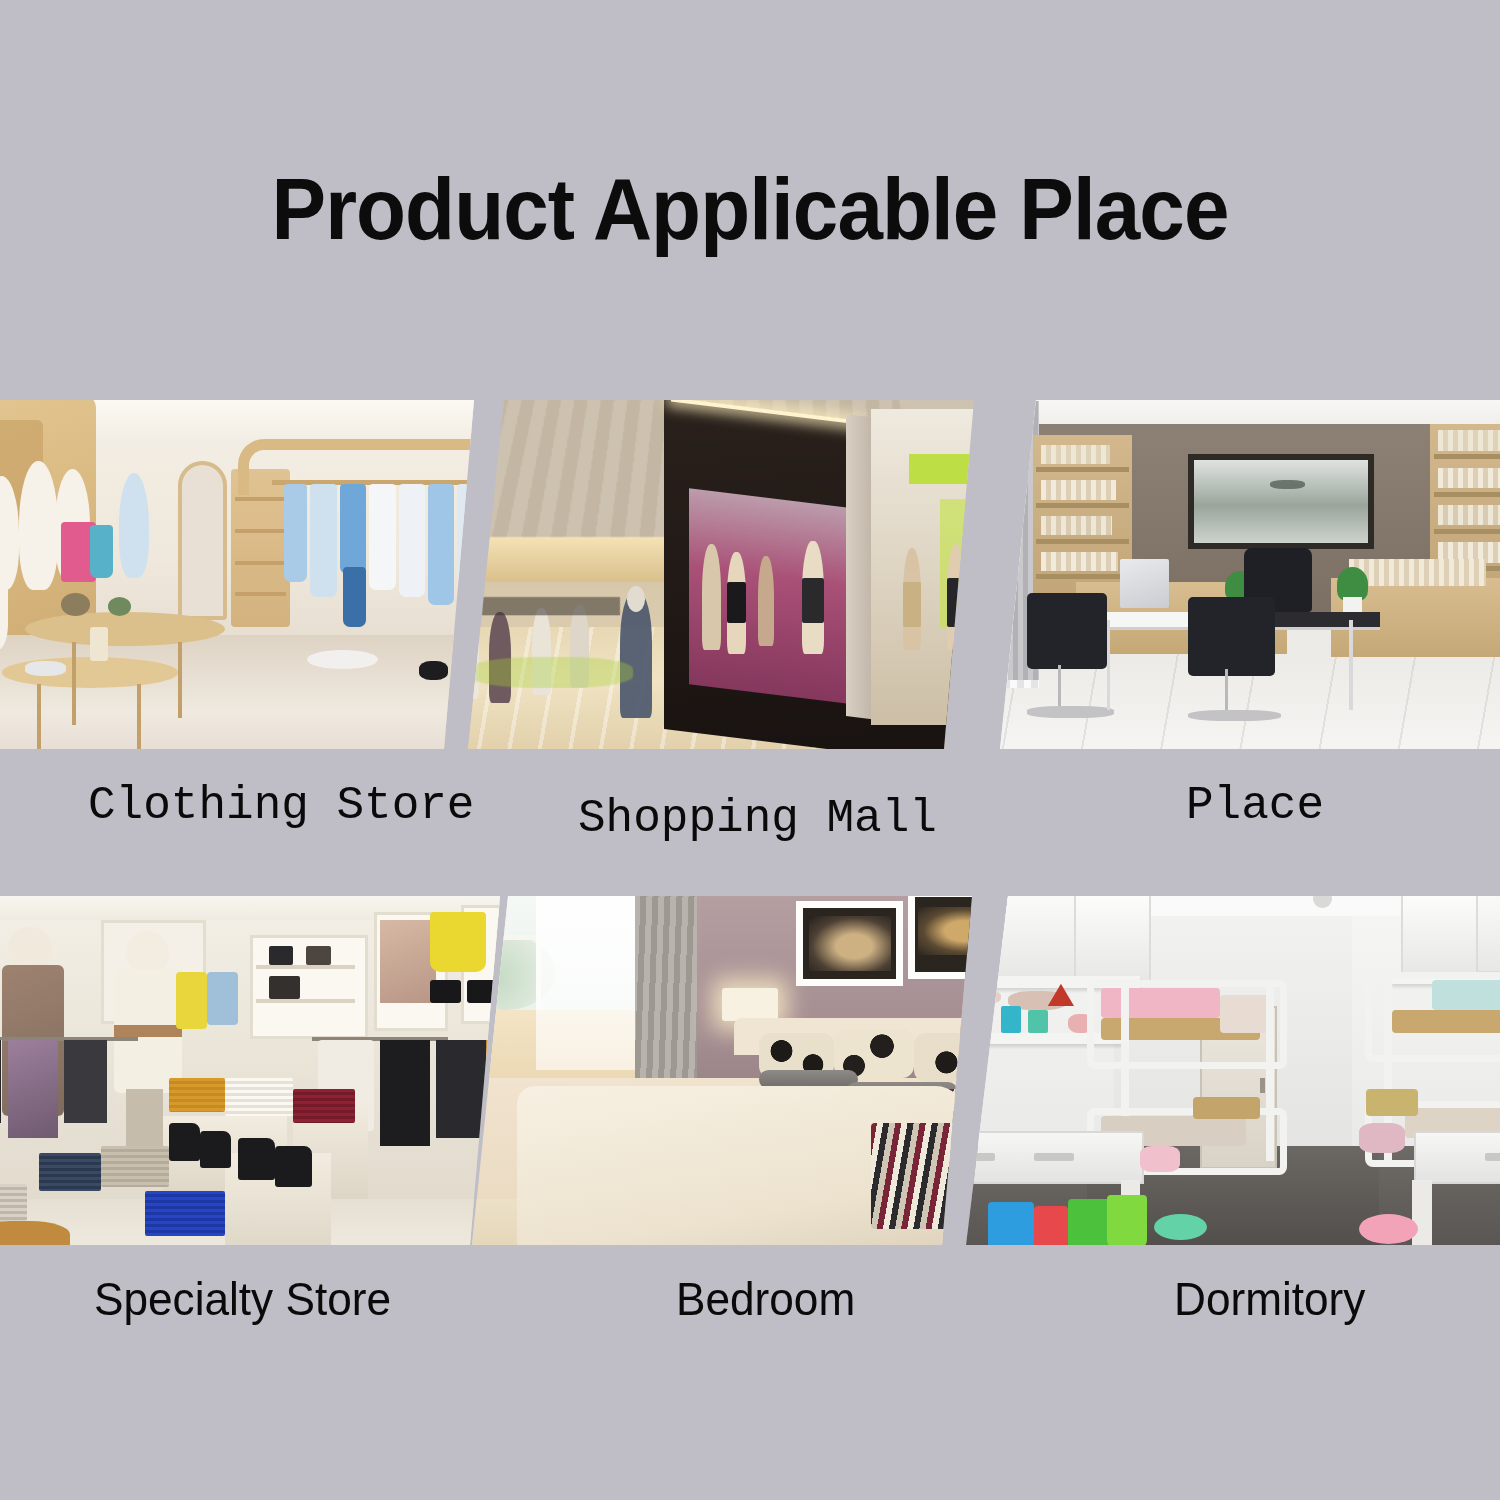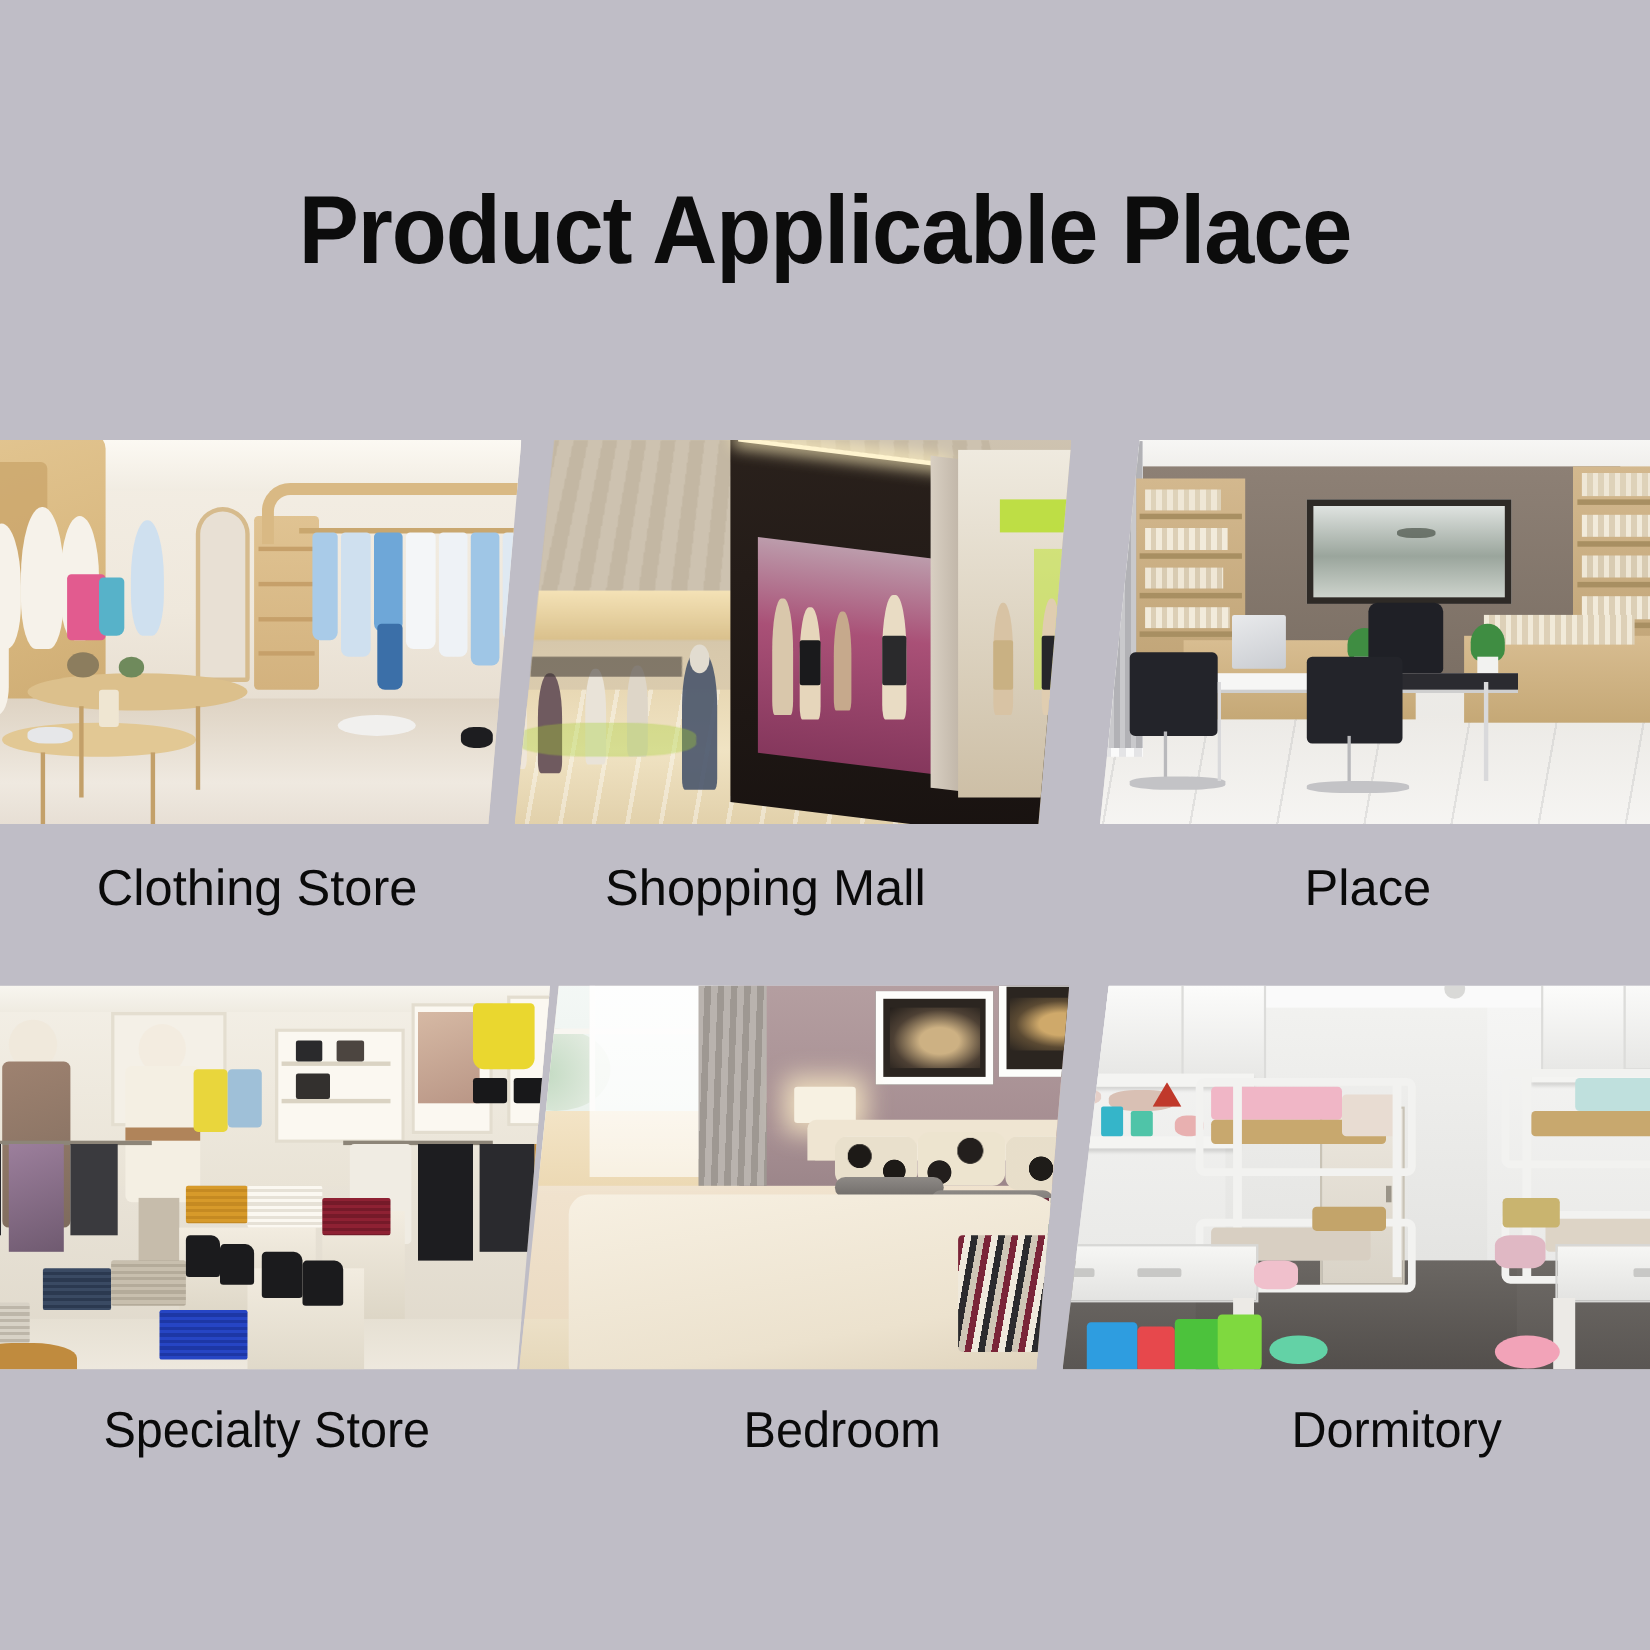--- a/index.html
+++ b/index.html
@@ -50,28 +50,28 @@
   
   .r2c1{left:0;width:500px;clip-path:polygon(0 0,500px 0,470px 100%,0 100%);}
   .r2c2{left:472px;width:500px;clip-path:polygon(36px 0,500px 0,470px 100%,0 100%);}
   .r2c3{left:966px;width:534px;clip-path:polygon(42px 0,534px 0,534px 100%,0 100%);}
 
   
   .caption{
     position:absolute;
     font-size:46px;color:#0a0a0a;
     white-space:nowrap;
-    font-family:Liberation Sans, sans-serif;
+    font-family:Liberation Mono, monospace;
   }
   .cap-r1{top:780px;}
   .cap-r2{top:1272px;
     font-family:"Liberation Sans Narrow","Liberation Sans",sans-serif;
     transform:scaleX(0.96);transform-origin:left center;}
   .cap1{left:88px;}
-  .cap2{left:550px;}
+  .cap2{left:578px;margin-top:13px;}
   .cap3{left:1186px;}
   .cap4{left:94px;}
   .cap5{left:676px;}
   .cap6{left:1174px;}
 
   
   .layer{position:absolute;}
 
   
   .cs-bg{inset:0;background:linear-gradient(180deg,#f4efe6 0%,#efe8dc 45%,#e6ddd0 70%,#ddd3c4 100%);}

